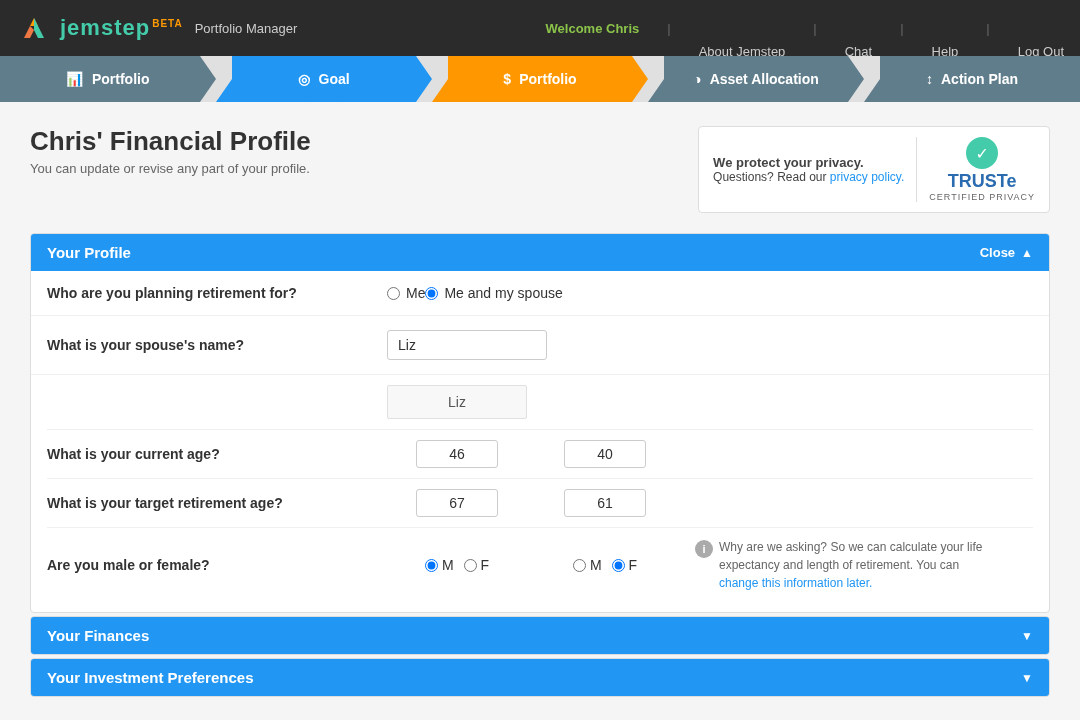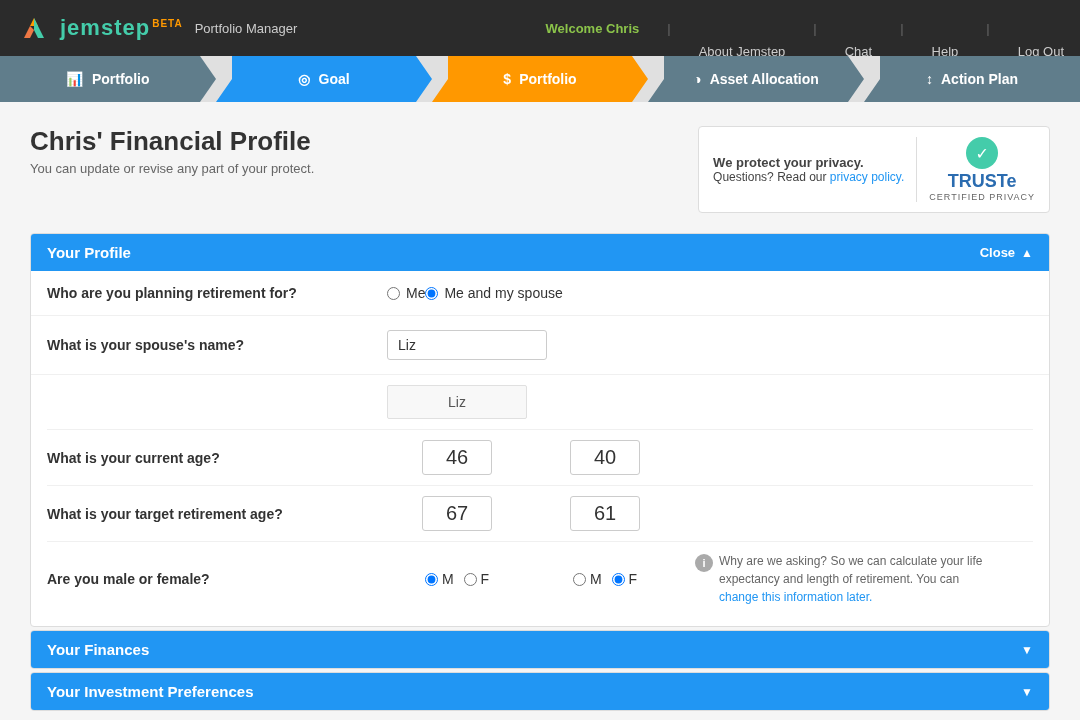--- a/index.html
+++ b/index.html
@@ -55,21 +55,21 @@
     .radio-group { display: flex; gap: 0; }
     .radio-item { display: flex; align-items: center; gap: 6px; font-size: 14px; color: #333; cursor: pointer; }
     .radio-item input[type="radio"] { cursor: pointer; }
     .text-input { border: 1px solid #ccc; border-radius: 3px; padding: 6px 10px; font-size: 14px; width: 160px; color: #333; }
     .col-headers { display: flex; align-items: center; padding: 10px 0; }
     .label-col { width: 340px; }
     .person-col { width: 140px; text-align: center; background: #f8f8f8; border: 1px solid #e0e0e0; margin-right: 8px; padding: 8px 0; font-size: 14px; color: #555; font-weight: normal; border-radius: 2px; }
     .data-row { display: flex; align-items: center; padding: 10px 0; border-top: 1px solid #f0f0f0; }
     .data-label { width: 340px; font-size: 14px; font-weight: bold; color: #333; }
     .data-cell { width: 140px; margin-right: 8px; display: flex; justify-content: center; }
-    .num-input { border: 1px solid #ccc; border-radius: 3px; padding: 5px 8px; font-size: 20px; width: 70px; text-align: center; color: #333; }
+    .num-input { border: 1px solid #ccc; border-radius: 3px; padding: 5px 8px; font-size: 14px; width: 82px; text-align: center; color: #333; }
     .gender-cell { display: flex; align-items: center; justify-content: center; gap: 10px; font-size: 14px; color: #333; }
     .info-note { margin-left: 12px; display: flex; align-items: flex-start; gap: 6px; }
     .info-icon { width: 18px; height: 18px; background: #aaa; color: white; border-radius: 50%; display: flex; align-items: center; justify-content: center; font-size: 11px; font-weight: bold; flex-shrink: 0; margin-top: 2px; }
     .info-text { font-size: 12px; color: #666; max-width: 280px; line-height: 1.5; }
     .info-text a { color: #2196f3; text-decoration: none; }
   </style>
 </head>
 <body>
 
 <div class="header">
@@ -119,21 +119,21 @@
   <div class="nav-item action-plan">
     <span>↕</span>
     <span>Action Plan</span>
   </div>
 </div>
 
 <div class="main">
   <div class="title-row">
     <div>
       <div class="page-title">Chris' Financial Profile</div>
-      <div class="page-subtitle">You can update or revise any part of your protect.</div>
+      <div class="page-subtitle">You can update or revise any part of your profile.</div>
     </div>
     <div class="privacy-box">
       <div class="privacy-text">
         <strong>We protect your privacy.</strong><br>
         <span>Questions? Read our</span>
         <a href="#">privacy policy.</a>
       </div>
       <div class="truste-box">
         <div class="truste-icon">✓</div>
         <div class="truste-logo">TRUSTe</div>

